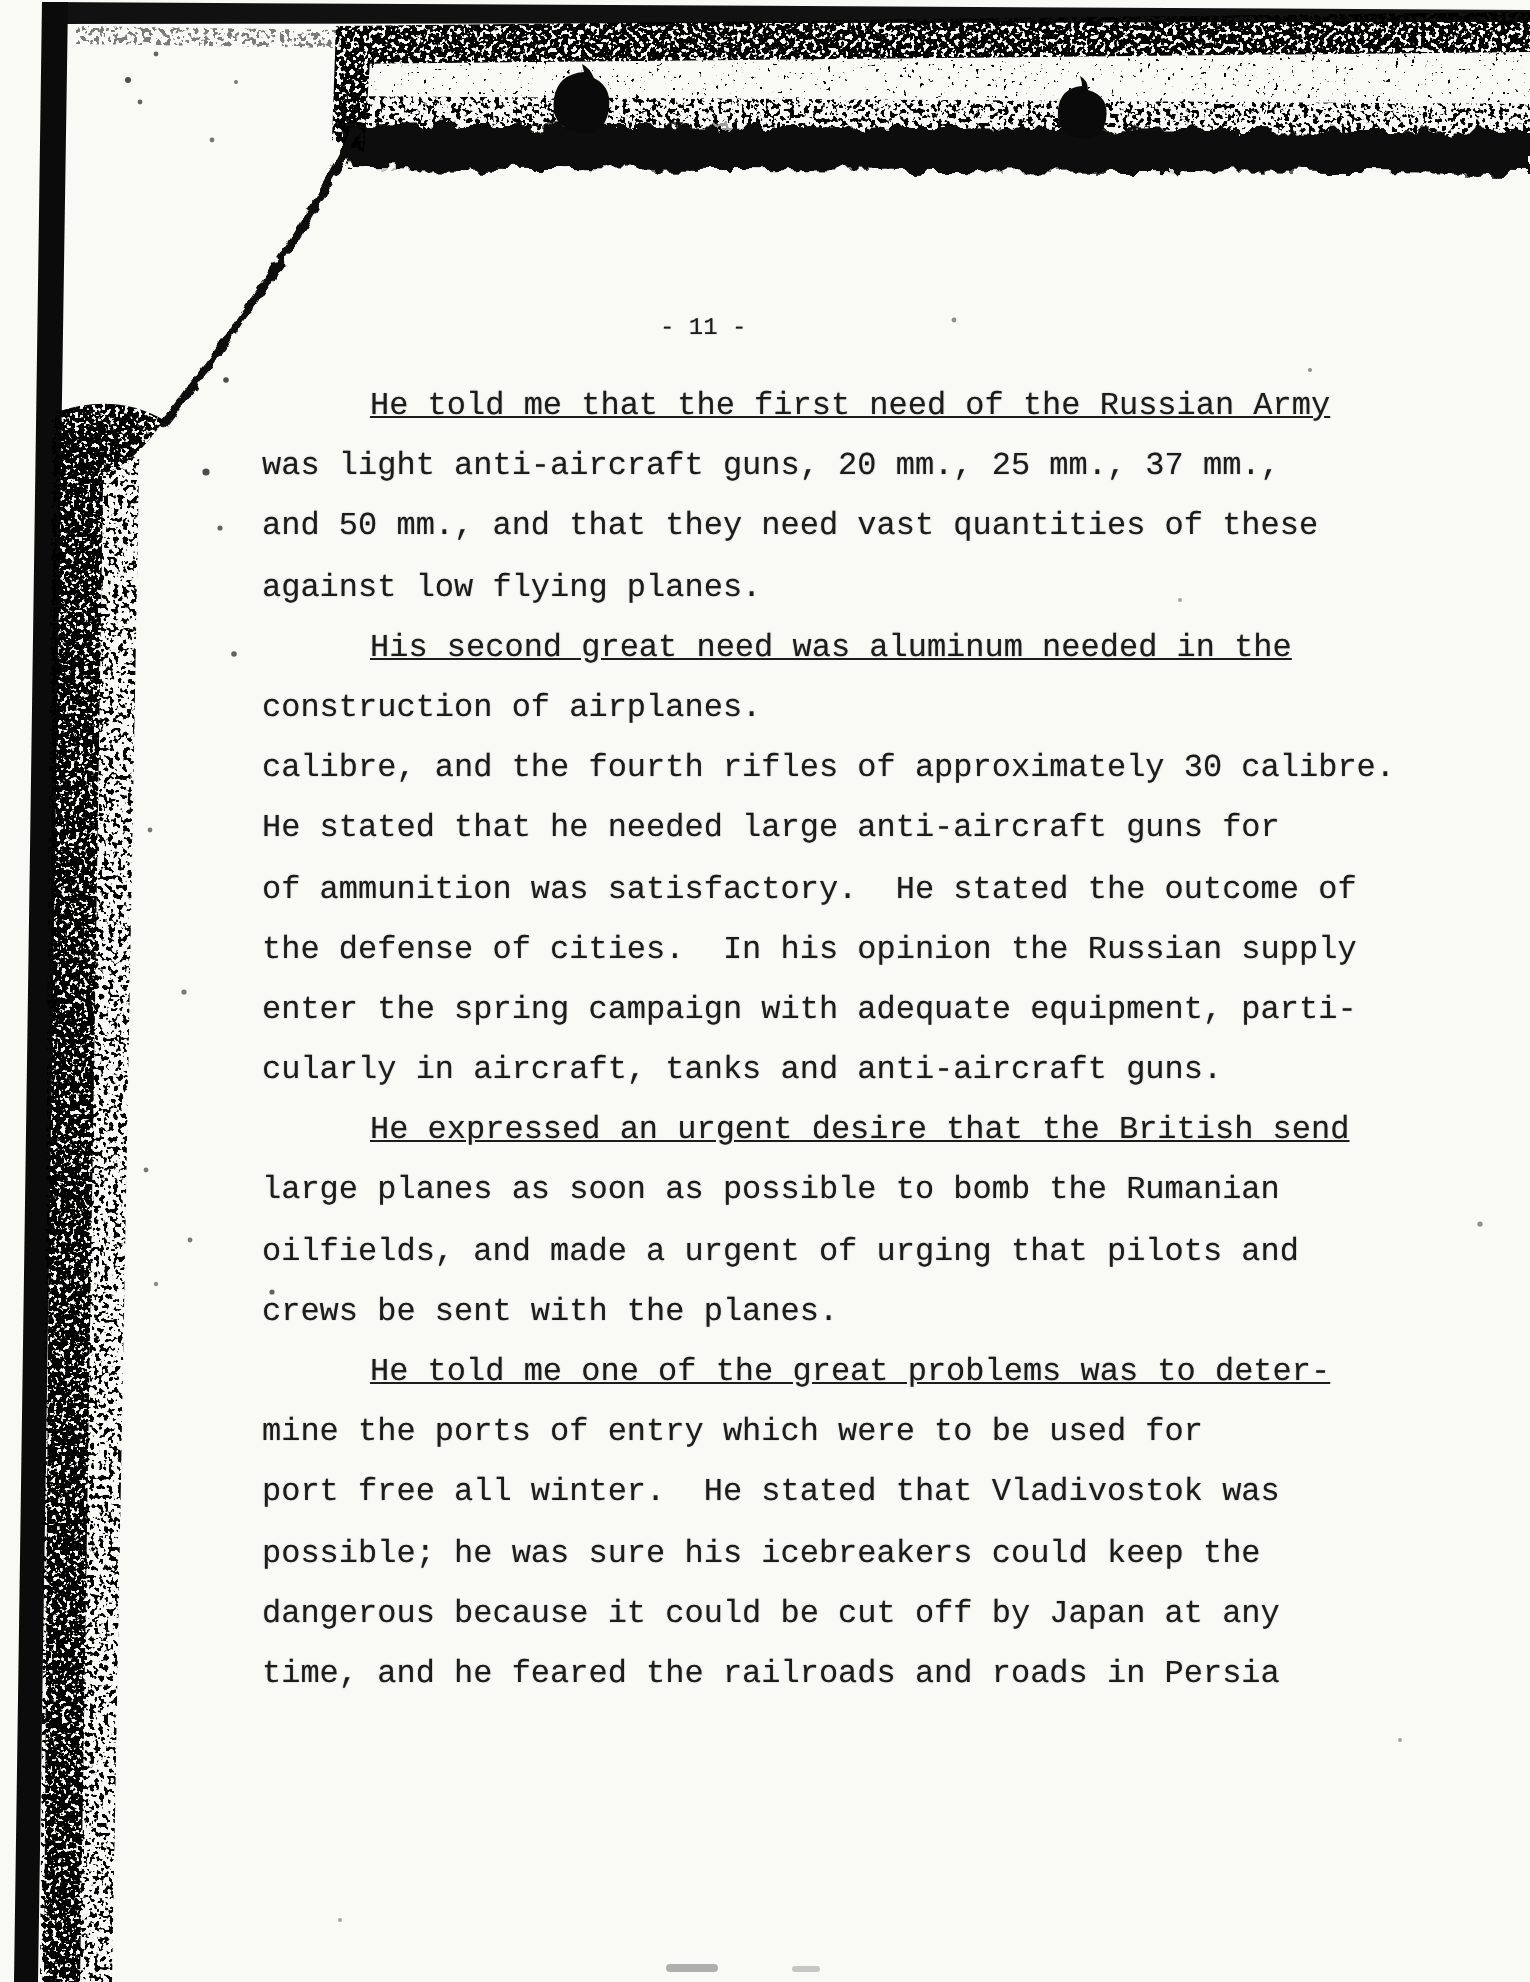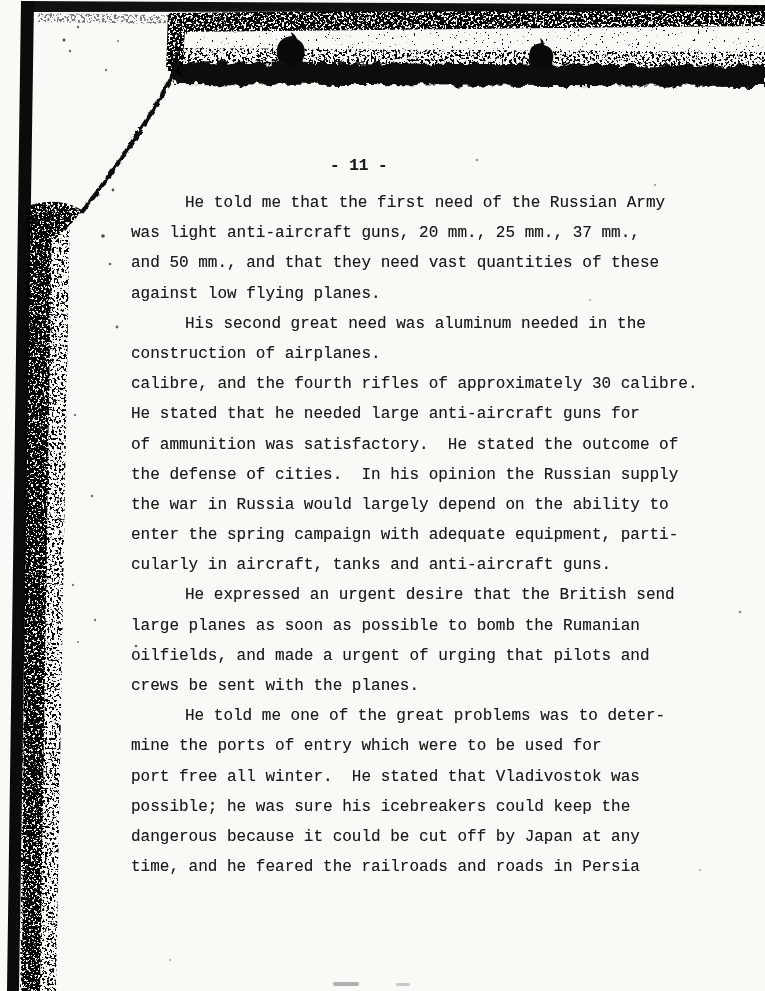--- a/index.html
+++ b/index.html
@@ -14,38 +14,37 @@
   .artifact-layer {
     position: absolute;
     left: 0; top: 0;
     width: 765px; height: 991px;
     pointer-events: none;
   }
   .page-number {
     position: absolute;
     left: 330px;
     top: 157px;
-    font-size: 16px;
+    font-size: 12px;
     color: #1b1b1b;
     white-space: pre;
     text-shadow: 0 0 0.6px rgba(25,25,25,0.55);
-    font-weight: bold;
   }
   .text-body {
     position: absolute;
     left: 131px;
     top: 188px;
     width: 600px;
     font-size: 16px;
     line-height: 30.2px;
     color: #1c1c1c;
     text-shadow: 0 0 0.6px rgba(25,25,25,0.5);
   }
   .line { white-space: pre; height: 30.2px; }
-  .line.first { padding-left: 54px; }
+  .line.first { padding-left: 54px; text-decoration: underline; }
 </style>
 </head>
 <body>
 
 <div class="page">
 
   <svg class="artifact-layer" width="765" height="991" viewBox="0 0 765 991" xmlns="http://www.w3.org/2000/svg">
     <defs>
       <filter id="rough" x="-15%" y="-15%" width="130%" height="130%">
         <feTurbulence type="fractalNoise" baseFrequency="0.11" numOctaves="3" seed="8" result="n"></feTurbulence>
@@ -145,21 +144,20 @@
       <div class="line first">He told me that the first need of the Russian Army</div>
       <div class="line">was light anti-aircraft guns, 20 mm., 25 mm., 37 mm.,</div>
       <div class="line">and 50 mm., and that they need vast quantities of these</div>
       <div class="line">against low flying planes.</div>
       <div class="line first">His second great need was aluminum needed in the</div>
       <div class="line">construction of airplanes.</div>
       <div class="line">calibre, and the fourth rifles of approximately 30 calibre.</div>
       <div class="line">He stated that he needed large anti-aircraft guns for</div>
       <div class="line">of ammunition was satisfactory.  He stated the outcome of</div>
       <div class="line">the defense of cities.  In his opinion the Russian supply</div>
-      <div class="line">the war in Russia would largely depend on the ability to</div>
       <div class="line">enter the spring campaign with adequate equipment, parti-</div>
       <div class="line">cularly in aircraft, tanks and anti-aircraft guns.</div>
       <div class="line first">He expressed an urgent desire that the British send</div>
       <div class="line">large planes as soon as possible to bomb the Rumanian</div>
       <div class="line">oilfields, and made a urgent of urging that pilots and</div>
       <div class="line">crews be sent with the planes.</div>
       <div class="line first">He told me one of the great problems was to deter-</div>
       <div class="line">mine the ports of entry which were to be used for</div>
       <div class="line">port free all winter.  He stated that Vladivostok was</div>
       <div class="line">possible; he was sure his icebreakers could keep the</div>

